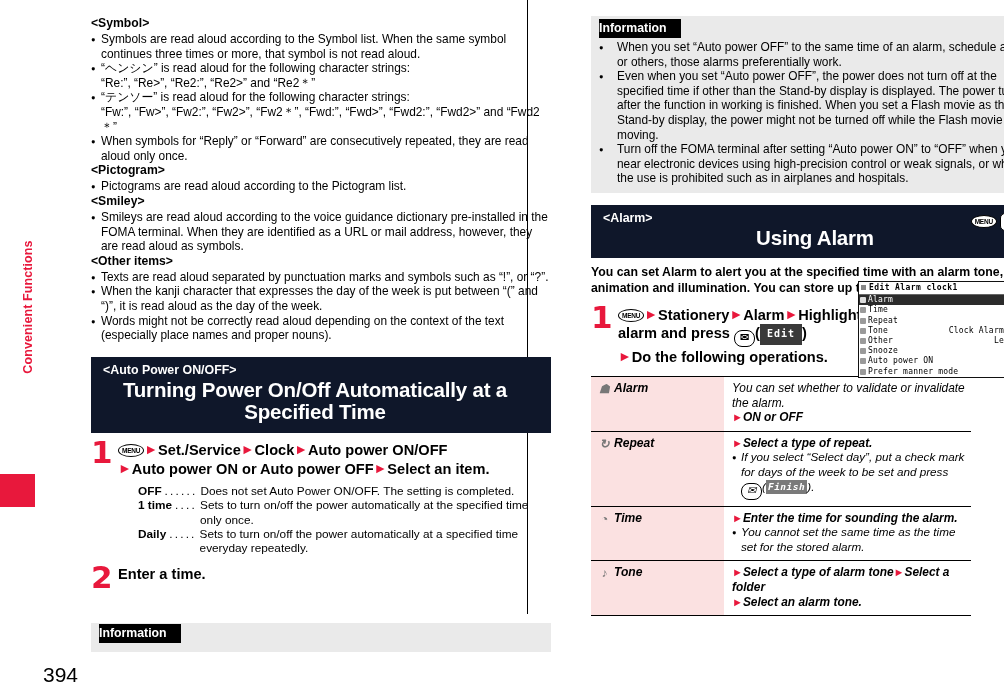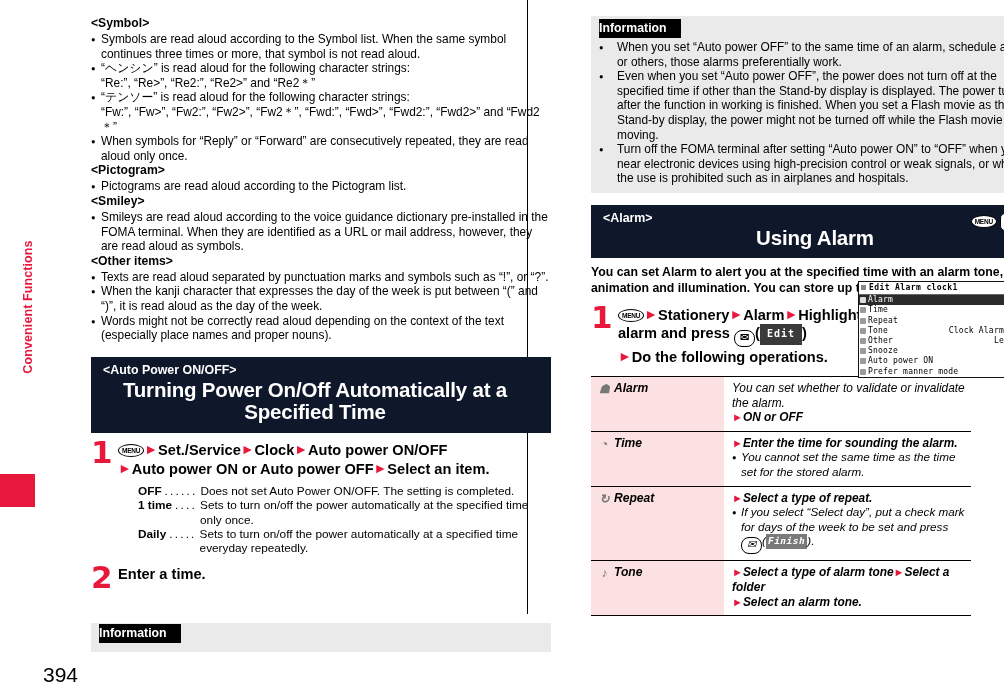--- a/index.html
+++ b/index.html
@@ -490,34 +490,34 @@
     <table class="opt-table">
       <tbody>
           <tr>
         <td class="c1"><span class="ticon">☗</span><span>Alarm</span></td>
         <td class="c2">
           <div>You can set whether to validate or invalidate the alarm.</div>
           <div><span class="arr-sm">►</span><span class="lead">ON or OFF</span></div>
         </td>
       </tr>
       <tr>
+        <td class="c1"><span class="ticon">↻</span><span>Repeat</span></td>
+        <td class="c2">
+          <div><span class="arr-sm">►</span><span class="lead">Select a type of repeat.</span></div>
+          <ul class="bl">
+            <li><span>If you select “Select day”, put a check mark for days of the week to be set and press</span> <span class="key-mail">✉</span>(<span class="softkey grey">Finish</span>).</li>
+          </ul>
+        </td>
+      </tr>
+      <tr>
         <td class="c1"><span class="ticon">◔</span><span>Time</span></td>
         <td class="c2">
           <div><span class="arr-sm">►</span><span class="lead">Enter the time for sounding the alarm.</span></div>
           <ul class="bl">
             <li>You cannot set the same time as the time set for the stored alarm.</li>
-          </ul>
-        </td>
-      </tr>
-      <tr>
-        <td class="c1"><span class="ticon">↻</span><span>Repeat</span></td>
-        <td class="c2">
-          <div><span class="arr-sm">►</span><span class="lead">Select a type of repeat.</span></div>
-          <ul class="bl">
-            <li><span>If you select “Select day”, put a check mark for days of the week to be set and press</span> <span class="key-mail">✉</span>(<span class="softkey grey">Finish</span>).</li>
           </ul>
         </td>
       </tr>
       <tr>
         <td class="c1"><span class="ticon">♪</span><span>Tone</span></td>
         <td class="c2">
           <div><span class="arr-sm">►</span><span class="lead">Select a type of alarm tone</span><span class="arr-sm">►</span><span class="lead">Select a folder</span></div>
           <div><span class="arr-sm">►</span><span class="lead">Select an alarm tone.</span></div>
         </td>
       </tr>

